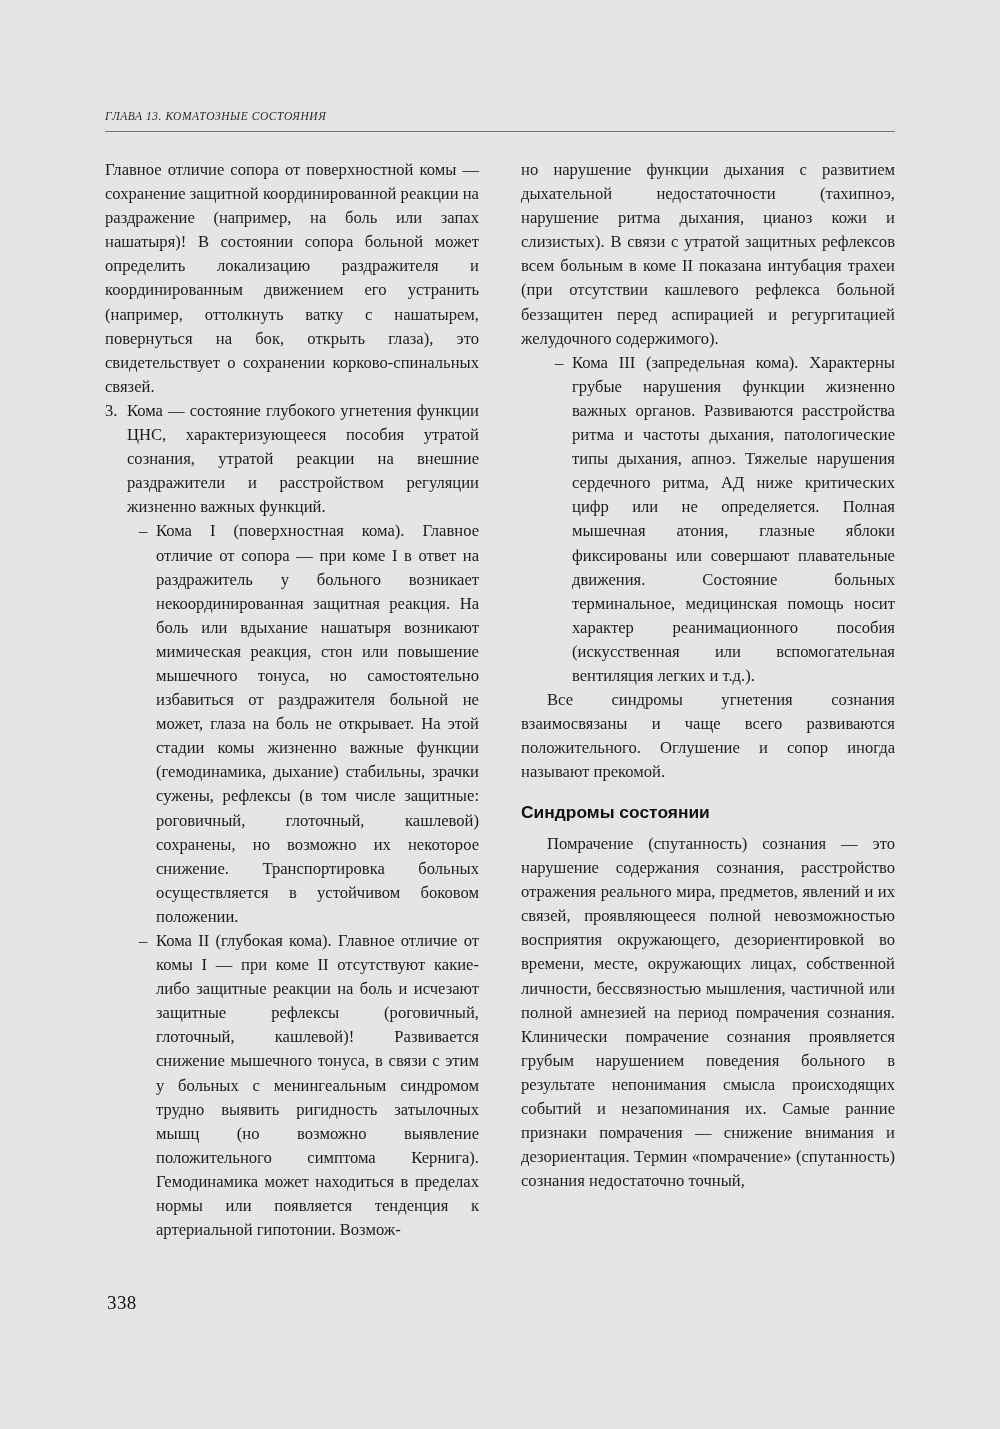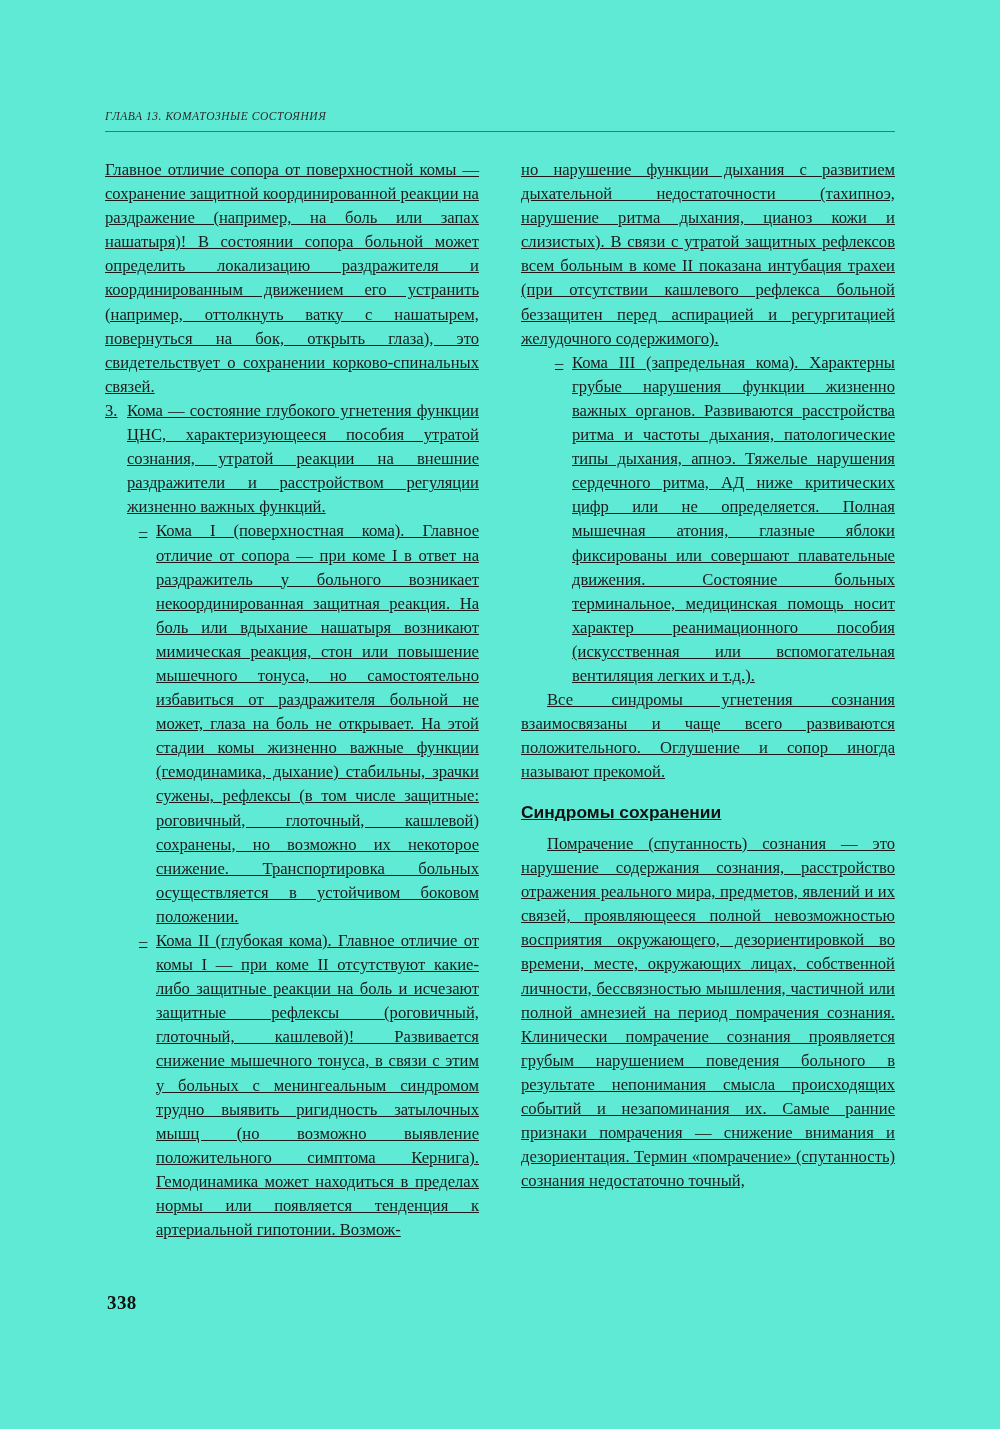--- a/index.html
+++ b/index.html
@@ -4,21 +4,21 @@
 <style>
   html, body {
     margin: 0;
     padding: 0;
     background: #ffffff;
   }
   .page {
     position: relative;
     width: 1000px;
     height: 1429px;
-    background: #5eead4;
+    background: #e5e5e5;
     overflow: hidden;
     font-family: "Liberation Serif", "DejaVu Serif", serif;
     color: #1b1b1b;
   }
 
   
   .running-head {
     position: absolute;
     left: 105px;
     top: 110px;
@@ -46,21 +46,20 @@
     left: 105px;
     top: 158px;
     width: 790px;
     height: 1100px;
     display: flex;
     gap: 42px;
   }
   .col {
     width: 374px;
     flex: 0 0 374px;
-    text-decoration: underline;
   }
 
   
   p.body {
     margin: 0;
     font-size: 16.6px;
     line-height: 24.1px;
     text-align: justify;
     text-align-last: left;
     hyphens: manual;
@@ -125,21 +124,21 @@
 
   .gap-sm { height: 7px; }
   .gap-md { height: 17px; }
 
   
   .folio {
     position: absolute;
     left: 107px;
     top: 1292px;
     font-size: 19px;
-    font-weight: bold;
+    font-weight: normal;
     color: #111111;
     letter-spacing: 0.4px;
   }
 </style>
 </head>
 <body>
 
 <div class="page">
 
   <div class="running-head">ГЛАВА 13. КОМАТОЗНЫЕ СОСТОЯНИЯ</div>
@@ -174,21 +173,21 @@
 
       <div class="dash-item">
         <span class="marker">–</span>
         <span class="content">Кома III (запредельная кома). Характерны грубые нарушения функции жизненно важных органов. Развиваются расстройства ритма и частоты дыхания, патологические типы дыхания, апноэ. Тяжелые нарушения сердечного ритма, АД ниже критических цифр или не определяется. Полная мышечная атония, глазные яблоки фиксированы или совершают плавательные движения. Состояние больных терминальное, медицинская помощь носит характер реанимационного пособия (искусственная или вспомогательная вентиляция легких и т.д.).</span>
       </div>
 
       <p class="body indent">Все синдромы угнетения сознания взаимосвязаны и чаще всего развиваются положительного. Оглушение и сопор иногда называют прекомой.</p>
 
       <div class="gap-md"></div>
 
-      <h2 class="subhead">Синдромы сохранении</h2>
+      <h2 class="subhead">Синдромы состоянии</h2>
 
       <div class="gap-sm"></div>
 
       <p class="body indent">Помрачение (спутанность) сознания — это нарушение содержания сознания, расстройство отражения реального мира, предметов, явлений и их связей, проявляющееся полной невозможностью восприятия окружающего, дезориентировкой во времени, месте, окружающих лицах, собственной личности, бессвязностью мышления, частичной или полной амнезией на период помрачения сознания. Клинически помрачение сознания проявляется грубым нарушением поведения больного в результате непонимания смысла происходящих событий и незапоминания их. Самые ранние признаки помрачения — снижение внимания и дезориентация. Термин «помрачение» (спутанность) сознания недостаточно точный,</p>
 
     </div>
 
   </div>
 
   <div class="folio">338</div>

